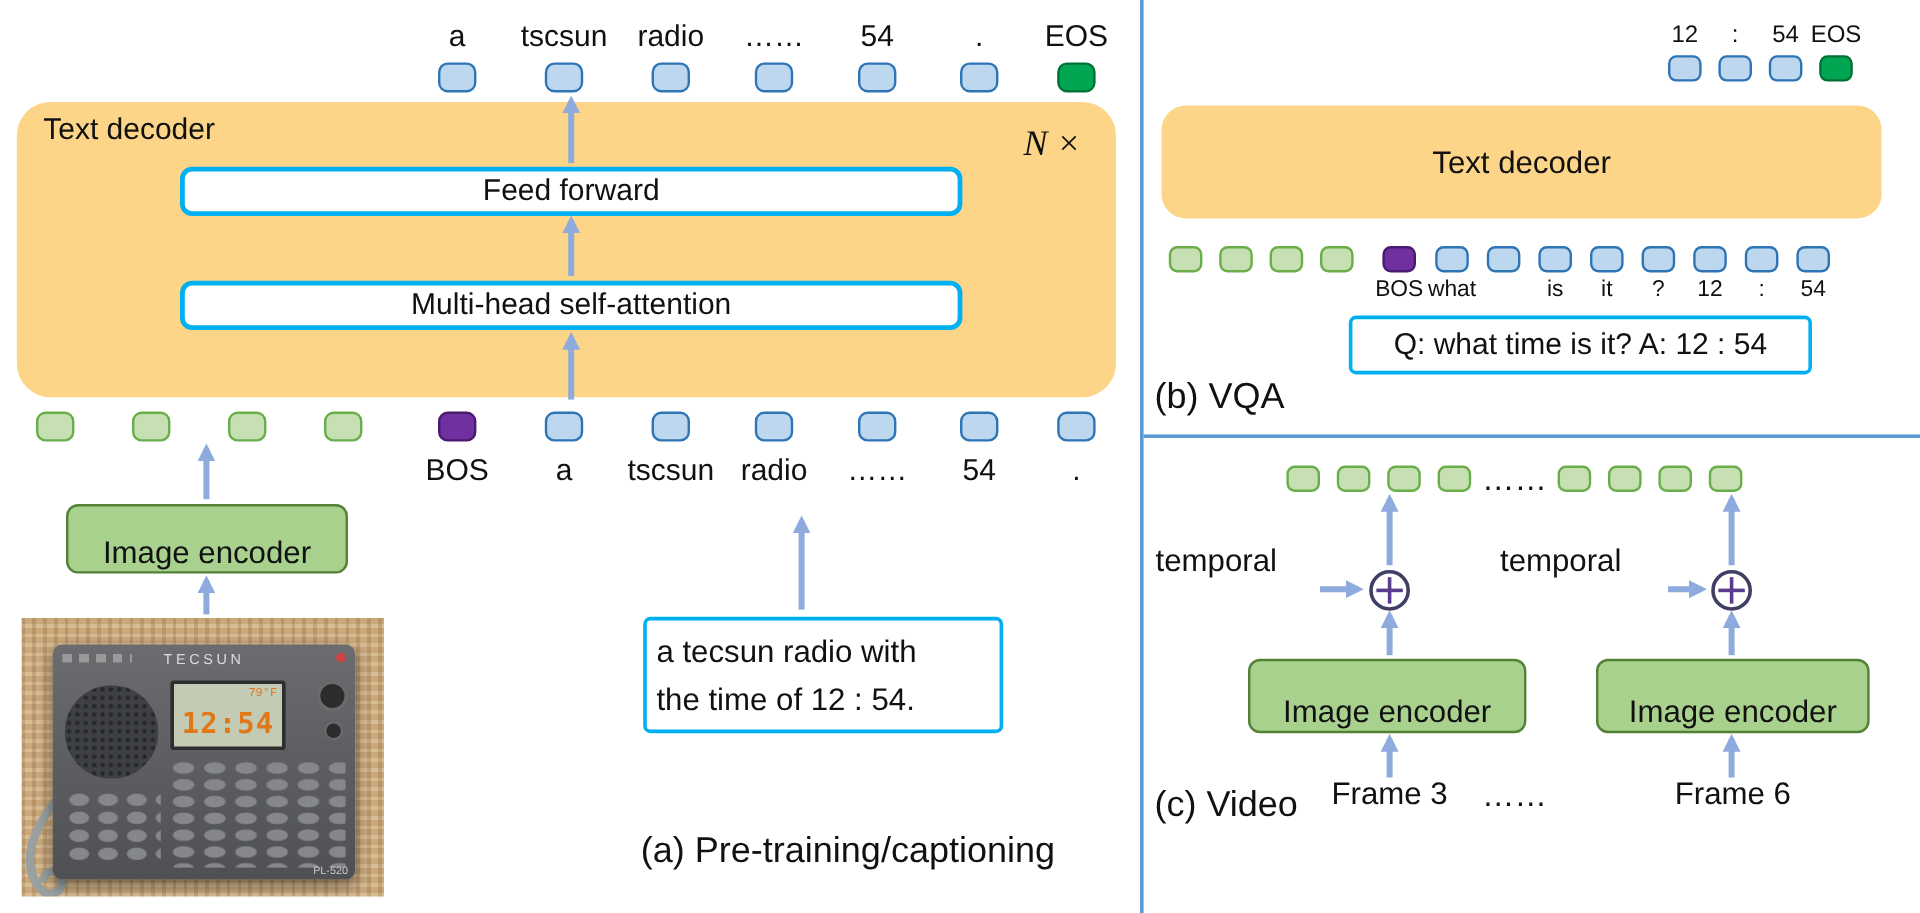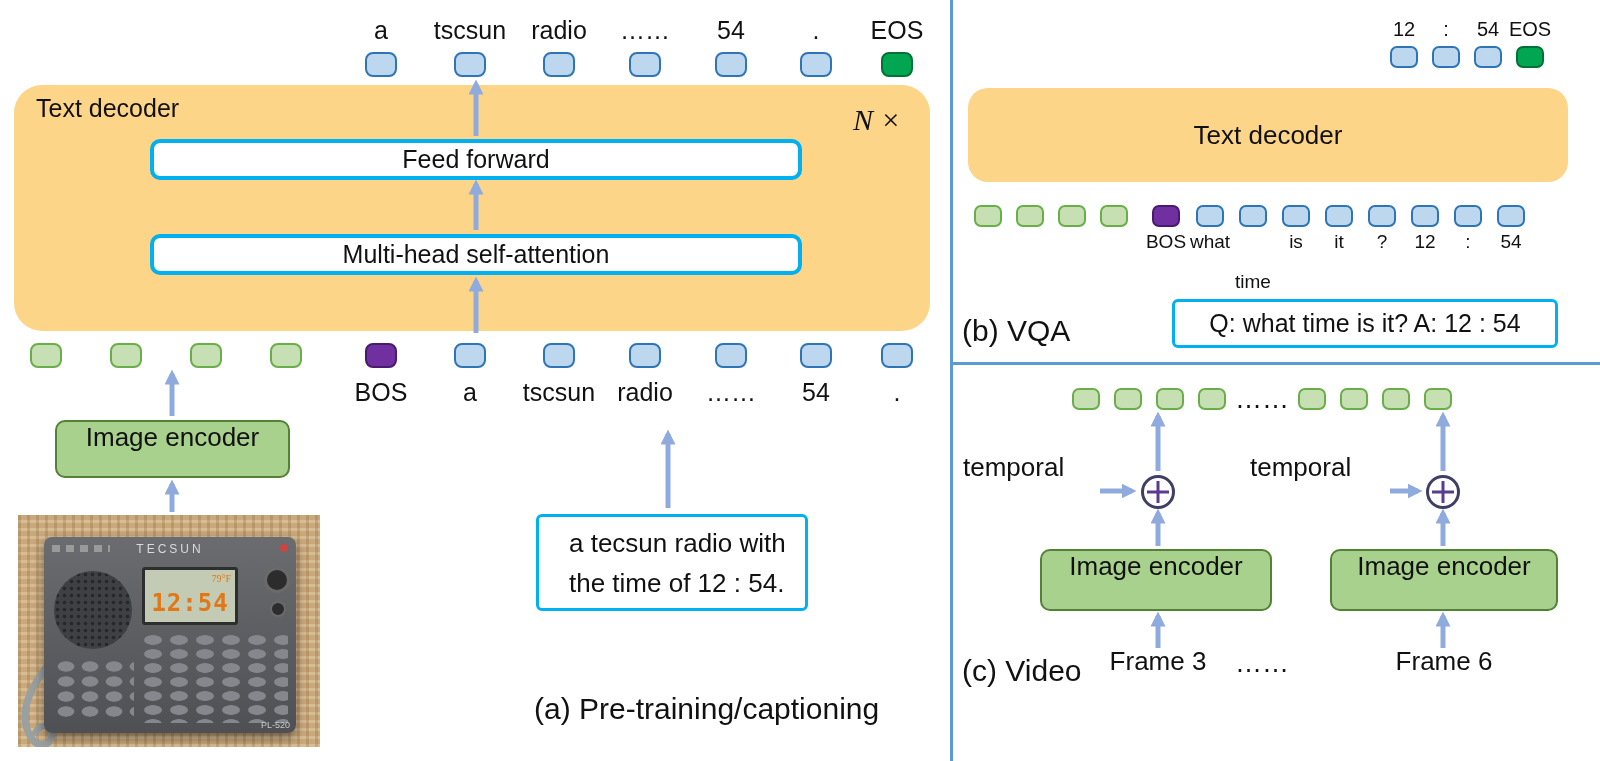--- a/index.html
+++ b/index.html
@@ -22,21 +22,21 @@
   .lbl.med { font-size:20px; }
   .txt { position:absolute; white-space:nowrap; font-size:25px; color:#111; }
   .caption { font-size:30px; }
   
   .decoder { position:absolute; background:#FCD588; border-radius:28px; }
   .cyanbox { position:absolute; background:#ffffff; border:4px solid #00B0F0;
              border-radius:10px; display:flex; align-items:center; justify-content:center;
              font-size:25px; box-sizing:border-box; }
   .cyanbox.thin { border-width:3px; border-radius:6px; }
   .encoder { position:absolute; background:#A9D18E; border:2px solid #538135;
-             border-radius:10px; display:flex; align-items:flex-start; justify-content:center;
+             border-radius:10px; display:flex; align-items:flex-end; justify-content:center;
              font-size:26px; box-sizing:border-box; }
   .divider { position:absolute; background:#5B9BD5; }
   .ntimes { position:absolute; font-family:"Liberation Serif", serif; font-style:italic;
             font-size:30px; }
   
   .oplus { position:absolute; width:34px; height:34px; border:3px solid #3F3F66;
            border-radius:50%; box-sizing:border-box; background:#fff; }
   .oplus::before { content:""; position:absolute; left:50%; top:3px; bottom:3px;
                    width:3px; transform:translateX(-50%); background:#5A3B8E; }
   .oplus::after  { content:""; position:absolute; top:50%; left:3px; right:3px;
@@ -57,21 +57,21 @@
   .radio-power { position:absolute; right:8px; top:7px; width:8px; height:8px;
                  border-radius:50%; background:#CC4444; }
   .radio-speaker { position:absolute; left:10px; top:34px; width:78px; height:78px;
                    border-radius:50%; background-color:#3E4044;
                    background-image:radial-gradient(#26282C 1.5px, transparent 2.2px);
                    background-size:7px 7px; }
   .radio-display { position:absolute; left:98px; top:30px; width:96px; height:58px;
                    background:#C3CBB4; border:3px solid #2E2E2E; border-radius:3px;
                    box-sizing:border-box; }
   .radio-temp { position:absolute; right:4px; top:3px; font-size:10px; color:#E07818;
-                font-family:Liberation Serif, serif; }
+                font-family:Liberation Mono, monospace; }
   .radio-time { position:absolute; left:0; right:0; bottom:5px; text-align:center;
                 font-size:24px; font-weight:bold; color:#E07818; letter-spacing:1px;
                 font-family:"DejaVu Sans Mono", monospace; }
   .radio-knob { position:absolute; right:6px; top:30px; width:26px; height:26px;
                 border-radius:50%; background:#2C2C2C; border:3px solid #6A6A6A;
                 box-sizing:border-box; }
   .radio-knob2 { position:absolute; right:10px; top:64px; width:16px; height:16px;
                  border-radius:50%; background:#2C2C2C; border:2px solid #6A6A6A;
                  box-sizing:border-box; }
   .radio-keys { position:absolute; left:96px; top:96px; width:148px; height:90px;
@@ -131,21 +131,21 @@
   <span class="lbl" style="left:645px; top:378px;">radio</span>
   <span class="lbl" style="left:731px; top:378px;">……</span>
   <span class="lbl" style="left:816px; top:378px;">54</span>
   <span class="lbl" style="left:897px; top:378px;">.</span>
 
   <div class="encoder" style="left:55px; top:420px; width:235px; height:58px;">
     <span>Image encoder</span>
   </div>
 
 
-  <div class="cyanbox thin" style="left:536px; top:514px; width:272px; height:97px; font-size:26px; flex-direction:column; align-items:flex-start; padding-left:30px; justify-content:center; line-height:40px;">
+  <div class="cyanbox thin" style="left:536px; top:514px; width:300px; height:97px; font-size:26px; flex-direction:column; align-items:flex-start; padding-left:8px; justify-content:center; line-height:40px;">
     <span>a tecsun radio with</span>
     <span>the time of 12 : 54.</span>
   </div>
 
   <div class="photo">
     <svg width="302" height="232" style="position:absolute;left:0;top:0;">
       <path d="M 30 150 C 8 178 0 204 14 224 C 22 234 34 230 34 219 C 34 210 22 208 18 217" stroke="#9AA0A0" stroke-width="7" fill="none" stroke-linecap="round"></path>
     </svg>
     <div class="radio-body">
       <div class="radio-ticks"></div>
@@ -200,21 +200,21 @@
   <span class="lbl small" style="left:1166px; top:231px;">BOS</span>
   <span class="lbl small" style="left:1210px; top:231px;">what</span>
   <span class="lbl small" style="left:1253px; top:231px;margin-top:40px;">time</span>
   <span class="lbl small" style="left:1296px; top:231px;">is</span>
   <span class="lbl small" style="left:1339px; top:231px;">it</span>
   <span class="lbl small" style="left:1382px; top:231px;">?</span>
   <span class="lbl small" style="left:1425px; top:231px;">12</span>
   <span class="lbl small" style="left:1468px; top:231px;">:</span>
   <span class="lbl small" style="left:1511px; top:231px;">54</span>
 
-  <div class="cyanbox thin" style="left:1172px; top:263px; width:386px; height:49px; font-size:25px;margin-top:36px;">
+  <div class="cyanbox thin" style="left:1124px; top:263px; width:386px; height:49px; font-size:25px;">
     <span>Q: what time is it? A: 12 : 54</span>
   </div>
 
   <span class="txt caption" style="left:962px; top:314px;">(b) VQA</span>
 
   <div class="token sm green" style="left:1072px; top:388px;"></div>
   <div class="token sm green" style="left:1114px; top:388px;"></div>
   <div class="token sm green" style="left:1156px; top:388px;"></div>
   <div class="token sm green" style="left:1198px; top:388px;"></div>
   <span class="lbl" style="left:1262px; top:384px; font-size:27px;">……</span>

